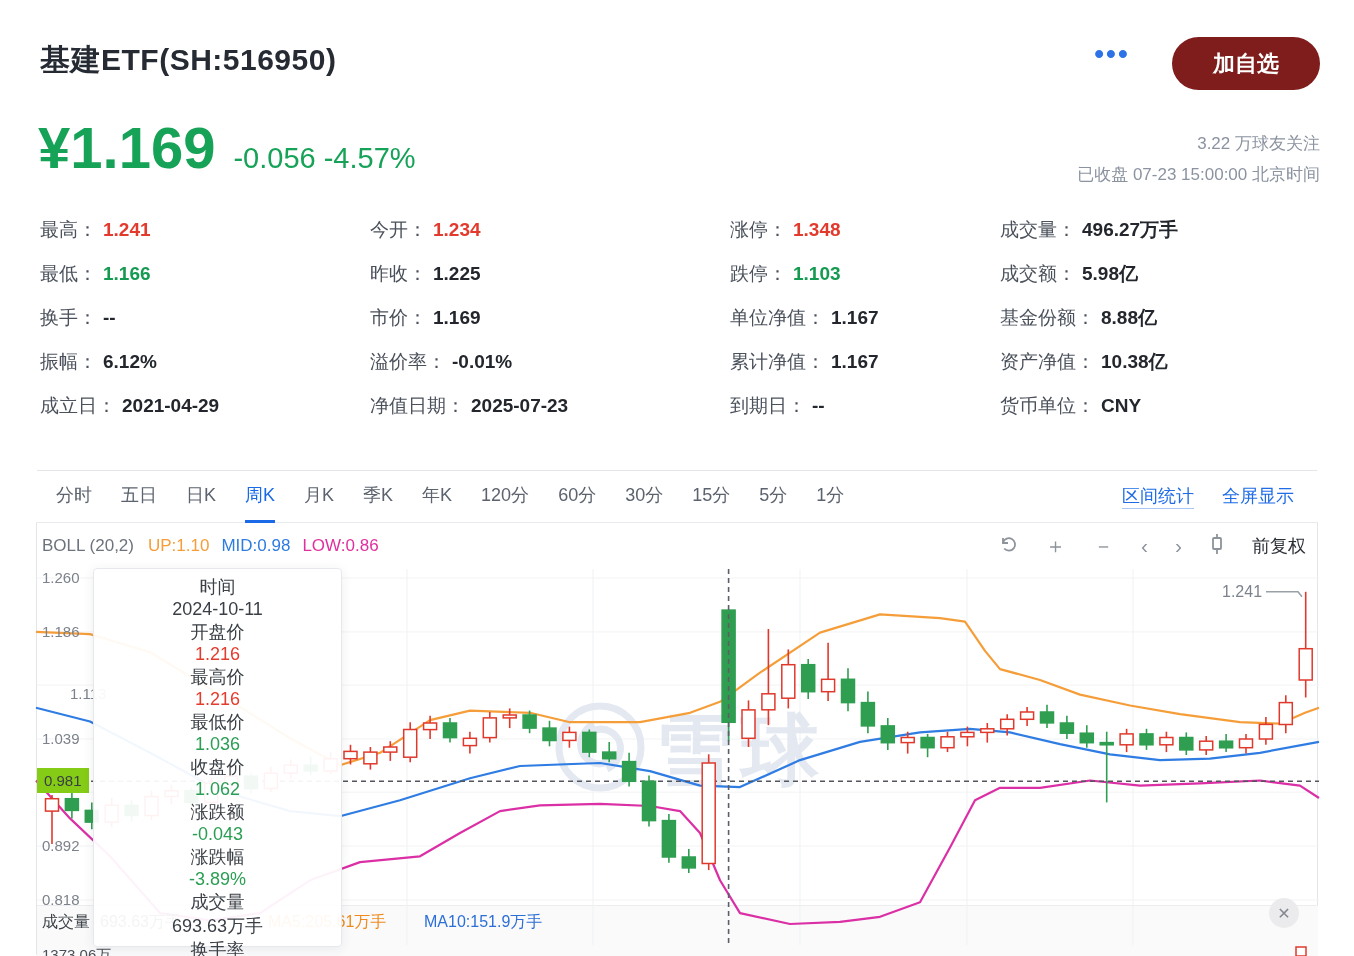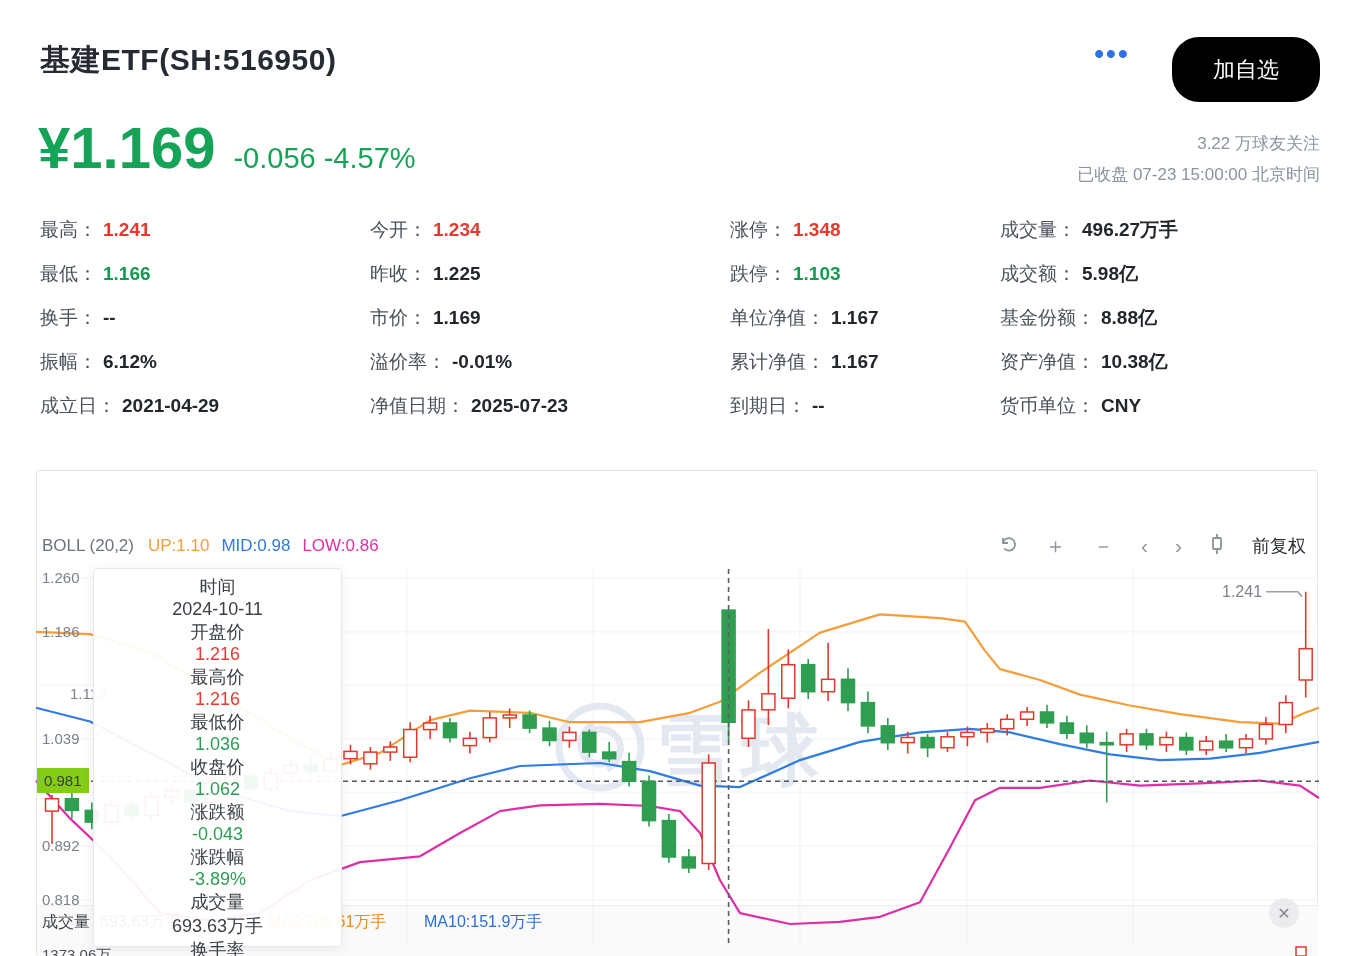--- a/index.html
+++ b/index.html
@@ -2,21 +2,21 @@
 <html><head>
 <meta charset="utf-8">
 <style>
   html,body{margin:0;padding:0;background:#fff;}
   body{font-family:"Liberation Sans","DejaVu Sans",sans-serif;}
   .page{position:relative;width:1354px;height:956px;overflow:hidden;background:#fff;}
 
   
   .title{position:absolute;left:40px;top:40px;font-size:30px;font-weight:700;color:#262b33;letter-spacing:.5px;}
   .more-dots{position:absolute;left:1092px;top:38px;width:40px;height:34px;color:#2e72e8;font-size:28px;font-weight:700;letter-spacing:2px;cursor:pointer;text-align:center;}
-  .follow-btn{position:absolute;left:1172px;top:37px;width:148px;height:65px;border-radius:27px;background:#000000;color:#fff;font-size:22px;font-weight:400;display:flex;align-items:center;justify-content:center;cursor:pointer;}
+  .follow-btn{position:absolute;left:1172px;top:37px;width:148px;height:53px;border-radius:27px;background:#7f1d1d;color:#fff;font-size:22px;font-weight:700;display:flex;align-items:center;justify-content:center;cursor:pointer;}
 
   
   .quote{position:absolute;left:38px;top:114px;display:flex;align-items:baseline;}
   .quote .price{font-size:58px;font-weight:700;color:#16a257;}
   .quote .chg{margin-left:18px;font-size:29px;color:#16a257;}
   .right-info{position:absolute;right:34px;top:128px;text-align:right;font-size:17px;color:#8b93a0;line-height:31px;}
 
   
   .stat-col{position:absolute;top:208px;}
   .stat-row{height:44px;display:flex;align-items:center;font-size:19px;}
@@ -171,20 +171,41 @@
         </div>
         <div class="stat-row">
           <span class="lbl">货币单位：</span>
           <span class="val t-dark">CNY</span>
         </div>
       </div>
     </div>
 
   <div class="card"></div>
 
+  <div class="tabbar">
+    <div id="tabs" style="display:flex;">
+        <div class="tab">分时</div>
+        <div class="tab">五日</div>
+        <div class="tab">日K</div>
+        <div class="tab active">周K</div>
+        <div class="tab">月K</div>
+        <div class="tab">季K</div>
+        <div class="tab">年K</div>
+        <div class="tab">120分</div>
+        <div class="tab">60分</div>
+        <div class="tab">30分</div>
+        <div class="tab">15分</div>
+        <div class="tab">5分</div>
+        <div class="tab">1分</div>
+      </div>
+    <div class="range-links" id="rlinks">
+        <div class="rlink dotted">区间统计</div>
+        <div class="rlink">全屏显示</div>
+      </div>
+  </div>
 
   <div class="indbar">
     <span class="ind-name">BOLL (20,2)</span>
     <span class="ind-up">UP:1.10</span>
     <span class="ind-mid">MID:0.98</span>
     <span class="ind-low">LOW:0.86</span>
     <span class="controls">
       <span class="cicon">
         <svg width="20" height="20" viewBox="0 0 20 20">
             <path d="M5 4 L5 9 L10 9" fill="none" stroke="#8d939b" stroke-width="1.8"></path>

